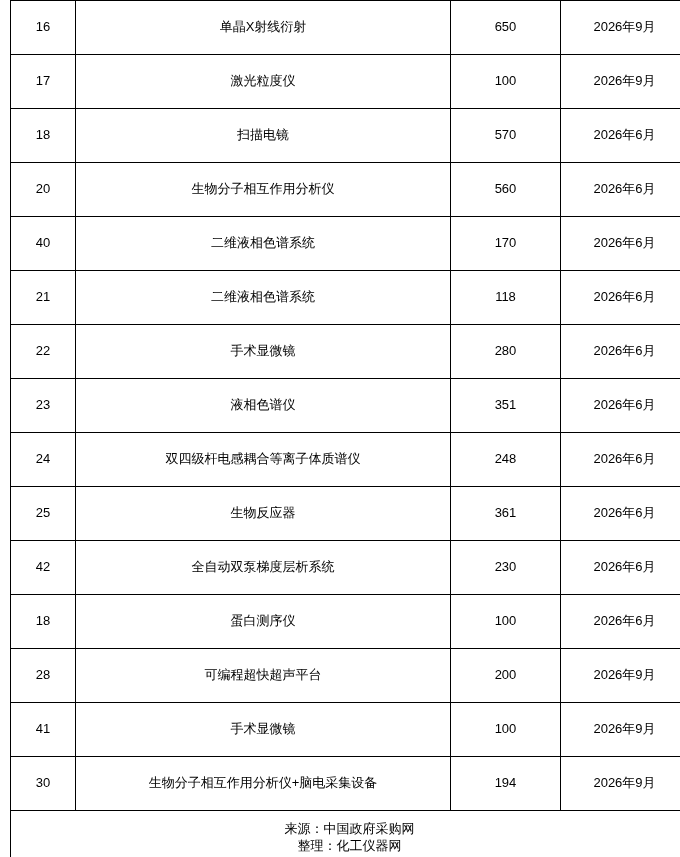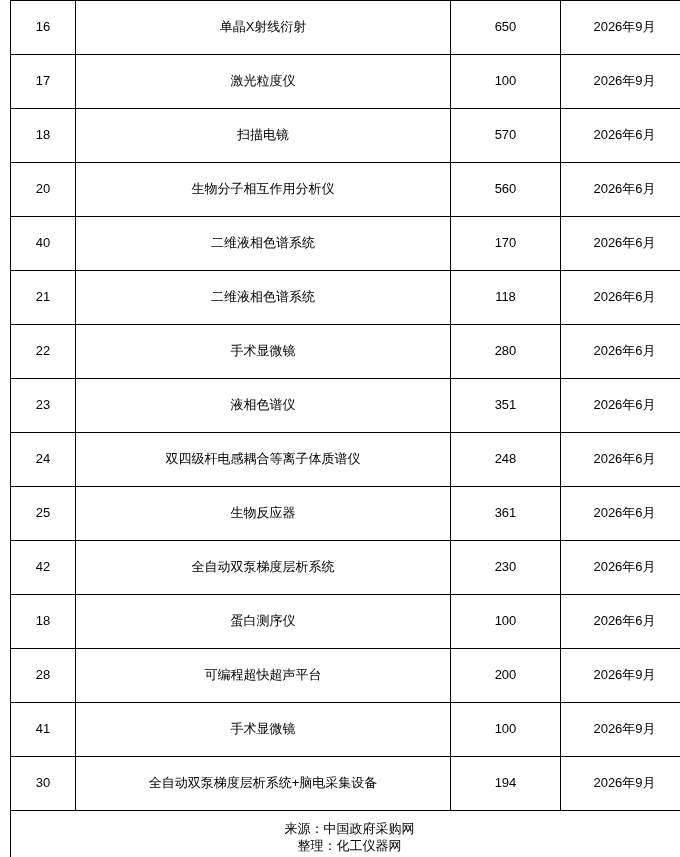--- a/index.html
+++ b/index.html
@@ -151,21 +151,21 @@
 
       <tr>
         <td class="col-idx">41</td>
         <td class="col-name">手术显微镜</td>
         <td class="col-qty">100</td>
         <td class="col-date">2026年9月</td>
       </tr>
 
       <tr>
         <td class="col-idx">30</td>
-        <td class="col-name">全自动双泵梯度层析系统+脑电采集设备</td>
+        <td class="col-name">生物分子相互作用分析仪+脑电采集设备</td>
         <td class="col-qty">194</td>
         <td class="col-date">2026年9月</td>
       </tr>
 
       <tr>
         <td class="footer-cell" colspan="4">
           <span class="footer-line">来源：中国政府采购网</span>
           <span class="footer-line">整理：化工仪器网</span>
         </td>
       </tr>

